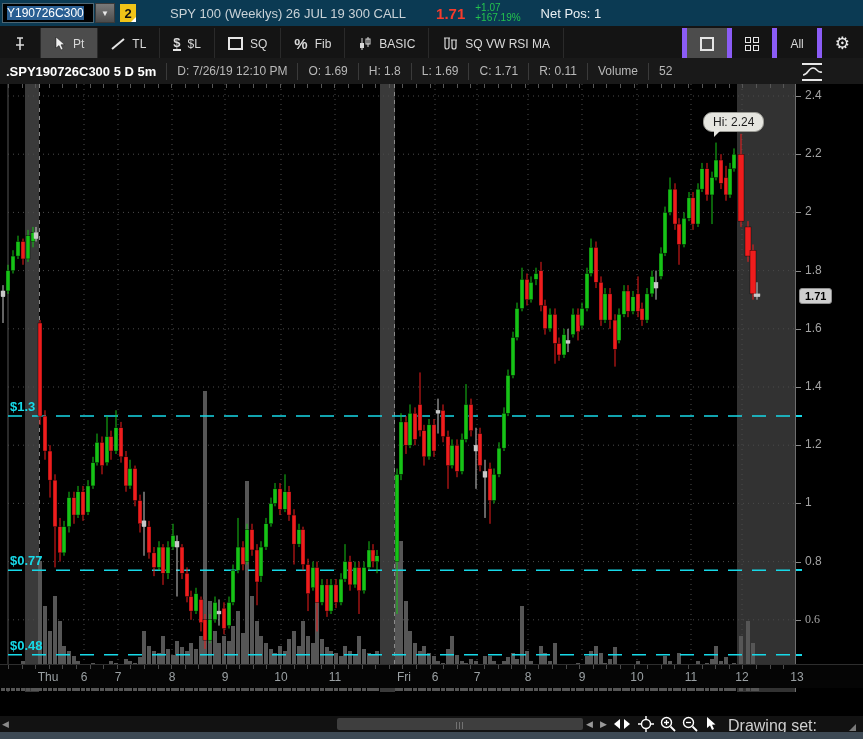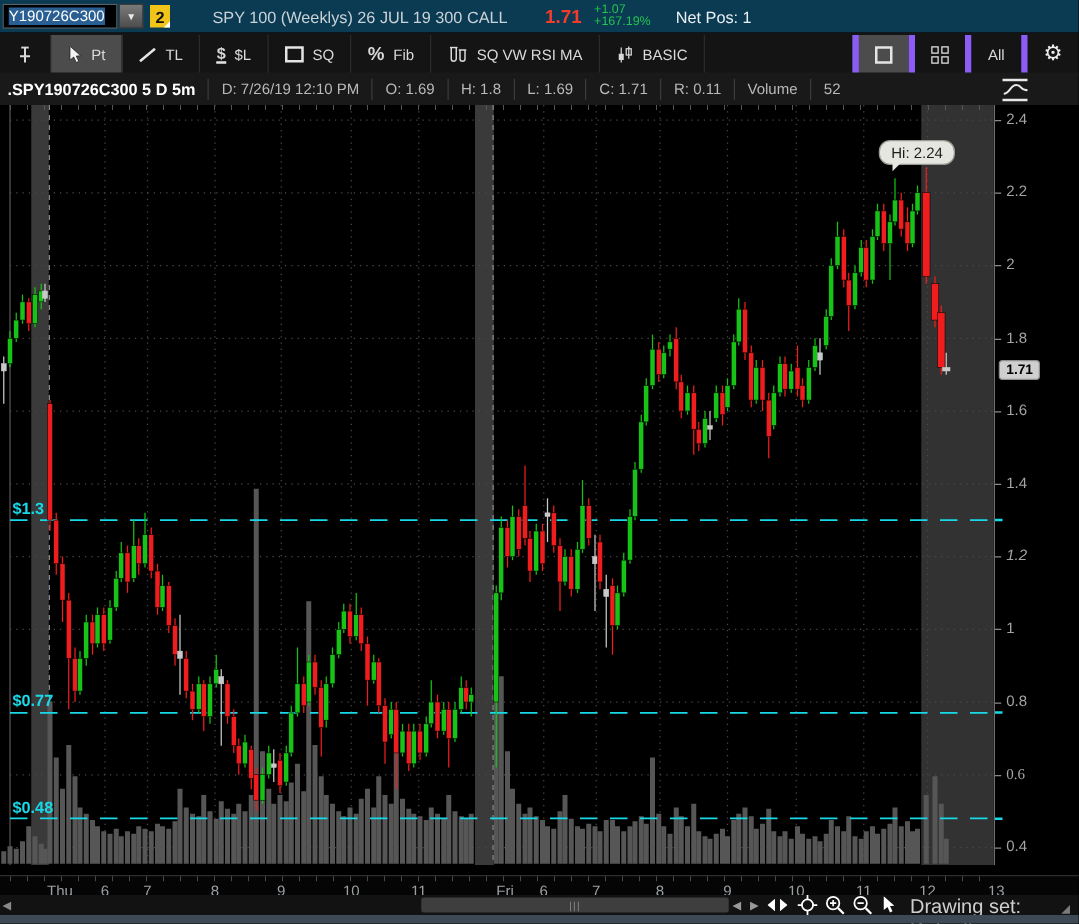--- a/index.html
+++ b/index.html
@@ -53,21 +53,21 @@
                  border-width:7px 7px 0 0;border-color:#e6e6e0 transparent transparent transparent;}
   
   .paxis{position:absolute;left:795px;top:84px;width:68px;height:608px;background:#000;
          border-left:1px solid #6f6f6f;box-sizing:border-box;}
   .ptick{position:absolute;left:0;width:5px;height:1px;background:#8a8a8a;}
   .plabel{position:absolute;left:9px;color:#a4a4a4;font-size:12px;}
   .ctick{position:absolute;left:0;width:6px;height:2px;background:#17d9e8;}
   .pbubble{position:absolute;left:3px;background:#cfcfcf;color:#000;font-size:11px;font-weight:bold;
            padding:1px 5px;border-radius:3px;border:1px solid #8f8f8f;}
   
-  .xaxis{position:absolute;left:0;top:700px;width:863px;height:24px;background:#050505;border-top:1px solid #2e2e2e;box-sizing:border-box;}
+  .xaxis{position:absolute;left:0;top:664px;width:863px;height:24px;background:#050505;border-top:1px solid #2e2e2e;box-sizing:border-box;}
   .xaxis .tickstrip2{position:absolute;left:8px;top:0;width:787px;height:4px;
         background:repeating-linear-gradient(90deg,#4a4a4a 0 1px,transparent 1px 13.6px);}
   .xlabel{position:absolute;top:5px;width:34px;text-align:center;color:#9aa0a3;font-size:12px;}
   
   .scrollrow{position:absolute;left:0;top:716px;width:863px;height:16px;background:#121212;}
   .sb-left{position:absolute;left:2px;top:3px;color:#8a8a8a;font-size:9px;}
   .sb-thumb{position:absolute;left:337px;top:2px;width:246px;height:12px;background:#3e3e3e;
             border-radius:2px;display:flex;align-items:center;justify-content:center;}
   .sb-thumb span{color:#8d8d8d;font-size:8px;letter-spacing:1px;}
   .sb-arrow{position:absolute;top:3px;color:#9a9a9a;font-size:9px;cursor:pointer;}
@@ -123,34 +123,34 @@
   </div>
   <div class="tbtn">
     <span class="sq-icon"></span>
     <span>SQ</span>
   </div>
   <div class="tbtn">
     <span class="pct">%</span>
     <span>Fib</span>
   </div>
   <div class="tbtn">
-    <svg width="16" height="14" viewBox="0 0 16 14">
-      <path d="M3 1 v9 a2 2 0 0 0 4 0 v-9 M2 1 h6" stroke="#d9d9d9" stroke-width="1.2" fill="none"></path>
-      <path d="M10 3 v7 a2 2 0 0 0 4 0 v-7 M9 3 h6" stroke="#d9d9d9" stroke-width="1.2" fill="none"></path>
-    </svg>
-    <span>SQ VW RSI MA</span>
-  </div>
-  <div class="tbtn">
     <svg width="14" height="14" viewBox="0 0 14 14">
       <line x1="4" y1="1" x2="4" y2="13" stroke="#d9d9d9" stroke-width="1"></line>
       <rect x="2" y="6" width="4" height="5" fill="#d9d9d9"></rect>
       <line x1="10" y1="0" x2="10" y2="10" stroke="#d9d9d9" stroke-width="1"></line>
       <rect x="8" y="2" width="4" height="5" fill="none" stroke="#d9d9d9"></rect>
     </svg>
     <span>BASIC</span>
+  </div>
+  <div class="tbtn">
+    <svg width="16" height="14" viewBox="0 0 16 14">
+      <path d="M3 1 v9 a2 2 0 0 0 4 0 v-9 M2 1 h6" stroke="#d9d9d9" stroke-width="1.2" fill="none"></path>
+      <path d="M10 3 v7 a2 2 0 0 0 4 0 v-7 M9 3 h6" stroke="#d9d9d9" stroke-width="1.2" fill="none"></path>
+    </svg>
+    <span>SQ VW RSI MA</span>
   </div>
   <div class="tb-right">
     <div class="tbtn active">
       <span class="sq-icon" style="width:10px;height:10px;"></span>
     </div>
     <div class="tbtn">
       <span class="grid4">
           <i></i>
           <i></i>
           <i></i>
@@ -713,21 +713,21 @@
     <div class="plabel" style="top: 62.2px;">2.2</div>
     <div class="ptick" style="top: 128.4px;"></div>
     <div class="plabel" style="top: 120.4px;">2</div>
     <div class="ptick" style="top: 186.6px;"></div>
     <div class="plabel" style="top: 178.6px;">1.8</div>
     <div class="ptick" style="top: 244.8px;"></div>
     <div class="plabel" style="top: 236.8px;">1.6</div>
     <div class="ptick" style="top: 303px;"></div>
     <div class="plabel" style="top: 295px;">1.4</div>
     <div class="ptick" style="top: 361.2px;"></div>
-    <div class="plabel" style="top: 353.2px; font-style: italic;">1.2</div>
+    <div class="plabel" style="top: 353.2px;">1.2</div>
     <div class="ptick" style="top: 419.4px;"></div>
     <div class="plabel" style="top: 411.4px;">1</div>
     <div class="ptick" style="top: 477.6px;"></div>
     <div class="plabel" style="top: 469.6px;">0.8</div>
     <div class="ptick" style="top: 535.8px;"></div>
     <div class="plabel" style="top: 527.8px; font-family: Liberation Serif, serif;">0.6</div>
     <div class="ptick" style="top: 594px;"></div>
     <div class="plabel" style="top: 586px;">0.4</div>
     <div class="ctick" style="top: 331.1px;"></div>
     <div class="ctick" style="top: 485.33px;"></div>

